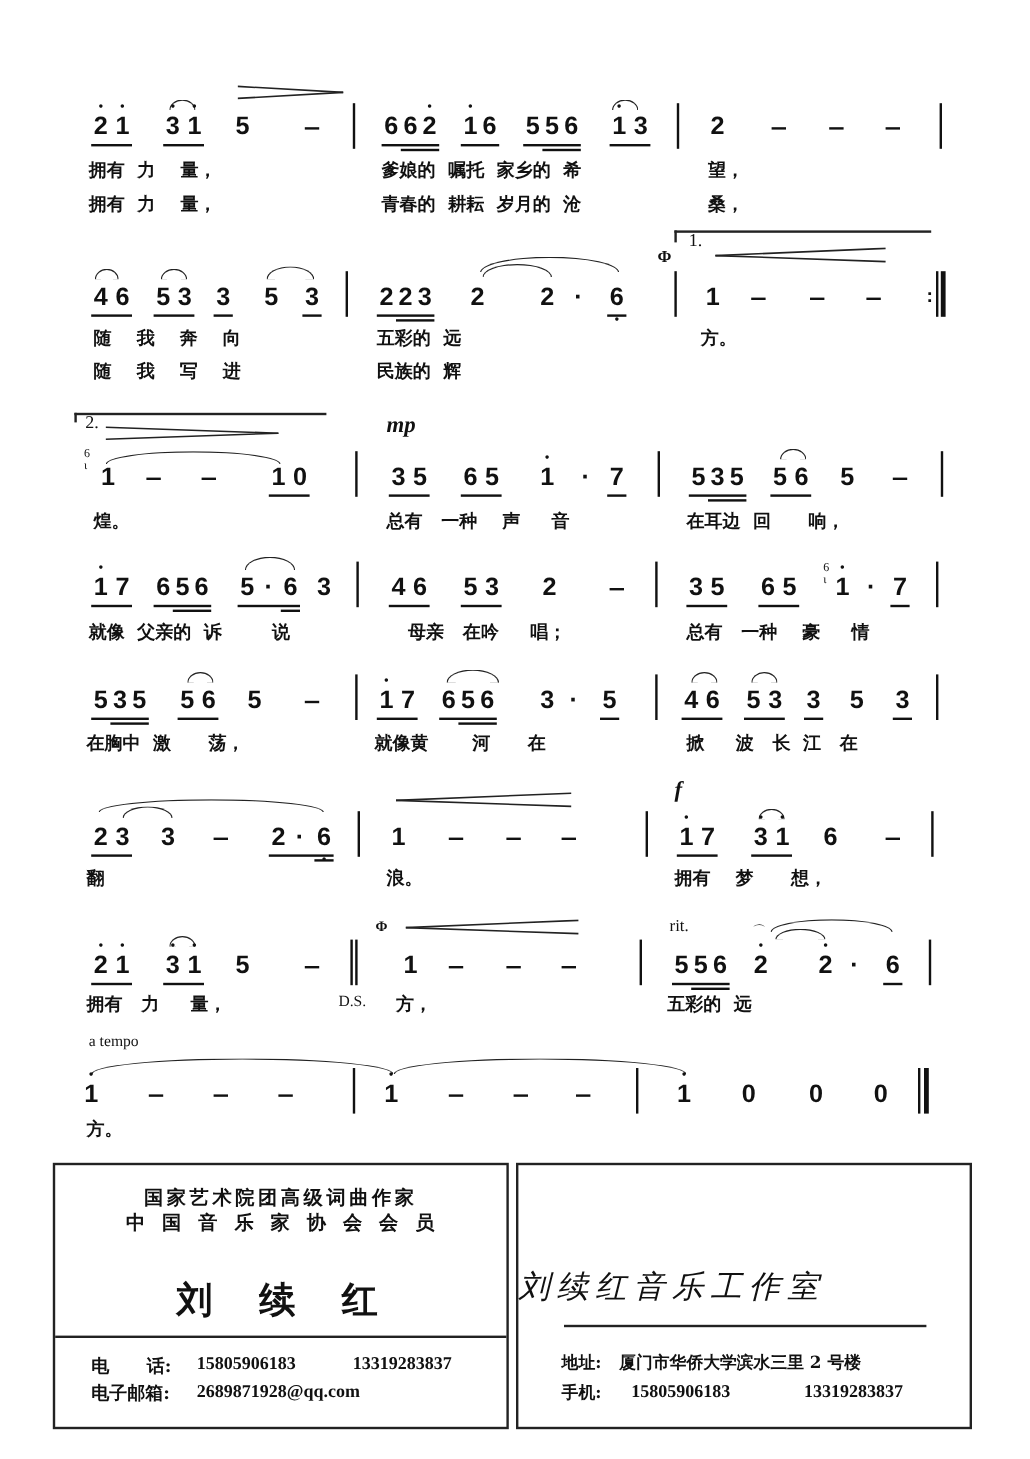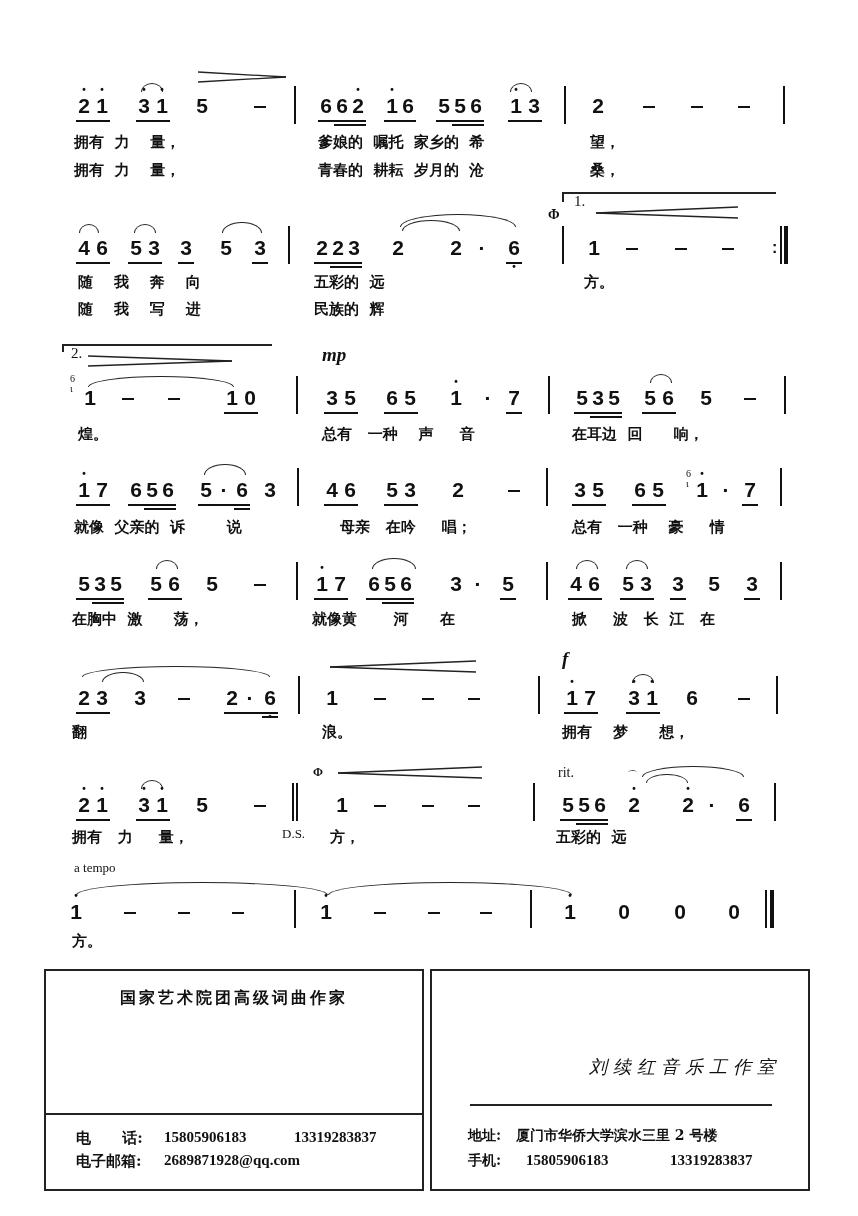--- a/index.html
+++ b/index.html
@@ -361,29 +361,31 @@
   <div class="n" style="left:616px;top:900px"><span>0</span></div>
   <div class="n" style="left:672px;top:900px"><span>0</span></div>
   <div class="n" style="left:726px;top:900px"><span>0</span></div>
   <div class="bar" style="left:765px;top:890px;height:38px;width:1.5px"></div>
   <div class="bar" style="left:770px;top:890px;height:38px;width:4px"></div>
   <div class="ly" style="left:72px;top:932px">方。</div>
 </div>
 
 <div class="box" style="left:44px;top:969px;width:376px;height:218px;text-decoration:underline;">
   <div class="bx-text" style="left:0;width:376px;text-align:center;top:17px;font-size:16px;letter-spacing:3px">国家艺术院团高级词曲作家</div>
+  <div class="bx-text" style="left:0;width:376px;text-align:center;top:38px;font-size:16px;letter-spacing:1px">中  国  音  乐  家  协  会  会  员</div>
+  <div class="bx-text" style="left:0;width:376px;text-align:center;top:92px;font-size:30px;letter-spacing:6px;font-family:'DejaVu Serif',serif">刘  续  红</div>
   <div class="abs" style="left:0;top:142px;width:376px;height:2px;background:#222"></div>
   <div class="bx-text" style="left:30px;top:158px;font-size:15px">电      话:</div>
   <div class="bx-text" style="left:118px;top:158px;font-size:15px;font-family:'Liberation Serif',serif">15805906183</div>
   <div class="bx-text" style="left:248px;top:158px;font-size:15px;font-family:'Liberation Serif',serif">13319283837</div>
   <div class="bx-text" style="left:30px;top:181px;font-size:15px">电子邮箱:</div>
   <div class="bx-text" style="left:118px;top:181px;font-size:15px;font-family:'Liberation Serif',serif">2689871928@qq.com</div>
 </div>
 
 <div class="box" style="left:430px;top:969px;width:376px;height:218px;">
-  <div class="bx-text" style="left:0;width:349px;text-align:right;top:84px;font-size:18px;letter-spacing:6px;font-weight:normal;font-style:italic;font-family:'DejaVu Serif',serif">刘续红音乐工作室</div>
+  <div class="bx-text" style="left:0;width:349px;text-align:left;top:84px;font-size:26px;letter-spacing:6px;font-weight:normal;font-style:italic;font-family:'DejaVu Serif',serif">刘续红音乐工作室</div>
   <div class="abs" style="left:38px;top:133px;width:302px;height:2px;background:#222"></div>
   <div class="bx-text" style="left:36px;top:156px;font-size:14px">地址:</div>
   <div class="bx-text" style="left:84px;top:156px;font-size:14px">厦门市华侨大学滨水三里 2 号楼</div>
   <div class="bx-text" style="left:36px;top:181px;font-size:14px">手机:</div>
   <div class="bx-text" style="left:94px;top:181px;font-size:15px;font-family:'Liberation Serif',serif">15805906183</div>
   <div class="bx-text" style="left:238px;top:181px;font-size:15px;font-family:'Liberation Serif',serif">13319283837</div>
 </div>
 
 </body></html>

